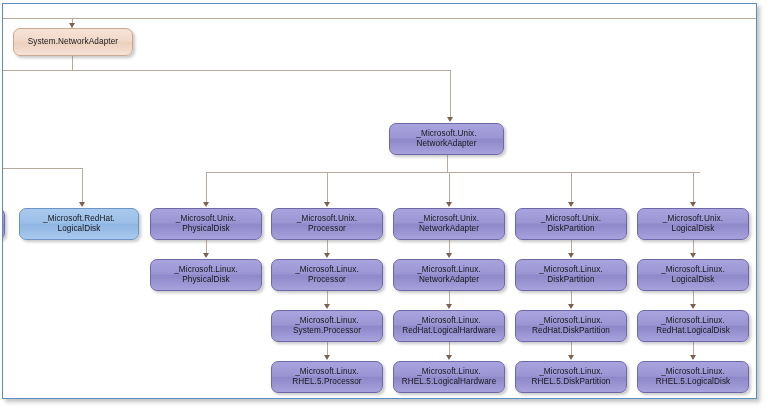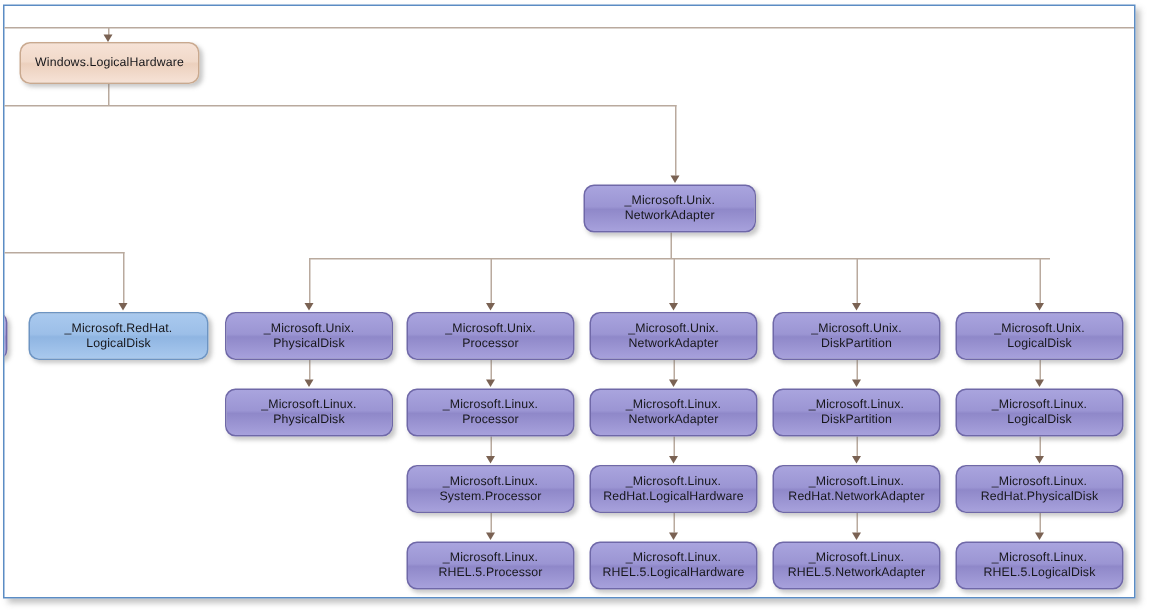--- a/index.html
+++ b/index.html
@@ -110,21 +110,21 @@
     <div class="ln lv" style="left:568px;top:338px;height:13px;"></div>
     <div class="arw" style="left:564.5px;top:351px;"></div>
     <div class="ln lv" style="left:690px;top:338px;height:13px;"></div>
     <div class="arw" style="left:686.5px;top:351px;"></div>
 
     <div class="node n-purple" style="left:-14px;top:204px;width:16px;height:32px;"></div>
 
     <div id="nodes-layer">
         <div class="node n-peach" style="left: 10px; top: 24px; width: 120px; height: 28px;">
           <span>
-            <span>Windows.LogicalHardware</span>
+            <span>System.NetworkAdapter</span>
           </span>
         </div>
         <div class="node n-purple" style="left: 386px; top: 119px; width: 115px; height: 32px;">
           <span>
             <span>_Microsoft.Unix.</span>
             <span>NetworkAdapter</span>
           </span>
         </div>
         <div class="node n-blue" style="left: 16px; top: 204px; width: 120px; height: 32px;">
           <span>
@@ -200,45 +200,45 @@
         </div>
         <div class="node n-purple" style="left: 390px; top: 306px; width: 112px; height: 32px;">
           <span>
             <span>_Microsoft.Linux.</span>
             <span>RedHat.LogicalHardware</span>
           </span>
         </div>
         <div class="node n-purple" style="left: 512px; top: 306px; width: 112px; height: 32px;">
           <span>
             <span>_Microsoft.Linux.</span>
-            <span>RedHat.NetworkAdapter</span>
+            <span>RedHat.DiskPartition</span>
           </span>
         </div>
         <div class="node n-purple" style="left: 634px; top: 306px; width: 112px; height: 32px;">
           <span>
             <span>_Microsoft.Linux.</span>
-            <span>RedHat.PhysicalDisk</span>
+            <span>RedHat.LogicalDisk</span>
           </span>
         </div>
         <div class="node n-purple" style="left: 268px; top: 357px; width: 112px; height: 32px;">
           <span>
             <span>_Microsoft.Linux.</span>
             <span>RHEL.5.Processor</span>
           </span>
         </div>
         <div class="node n-purple" style="left: 390px; top: 357px; width: 112px; height: 32px;">
           <span>
             <span>_Microsoft.Linux.</span>
             <span>RHEL.5.LogicalHardware</span>
           </span>
         </div>
         <div class="node n-purple" style="left: 512px; top: 357px; width: 112px; height: 32px;">
           <span>
             <span>_Microsoft.Linux.</span>
-            <span>RHEL.5.NetworkAdapter</span>
+            <span>RHEL.5.DiskPartition</span>
           </span>
         </div>
         <div class="node n-purple" style="left: 634px; top: 357px; width: 112px; height: 32px;">
           <span>
             <span>_Microsoft.Linux.</span>
             <span>RHEL.5.LogicalDisk</span>
           </span>
         </div>
       </div>
   </div>

